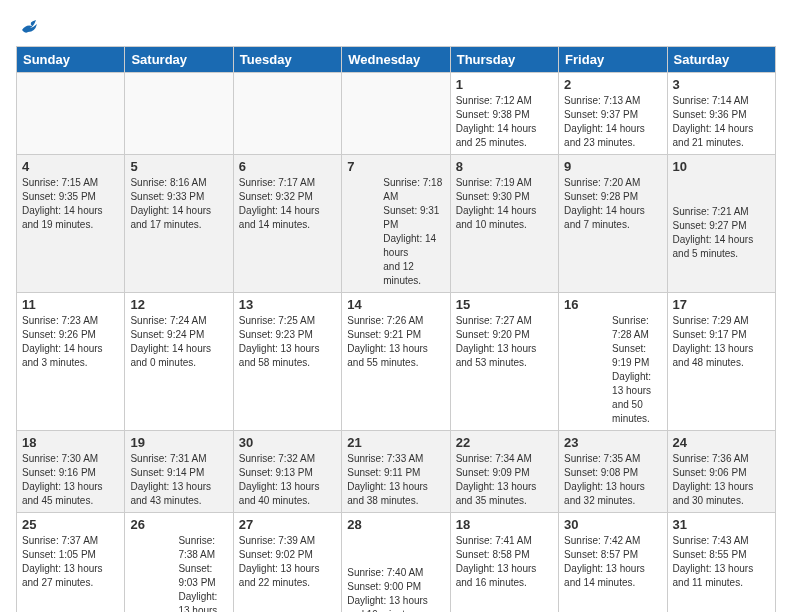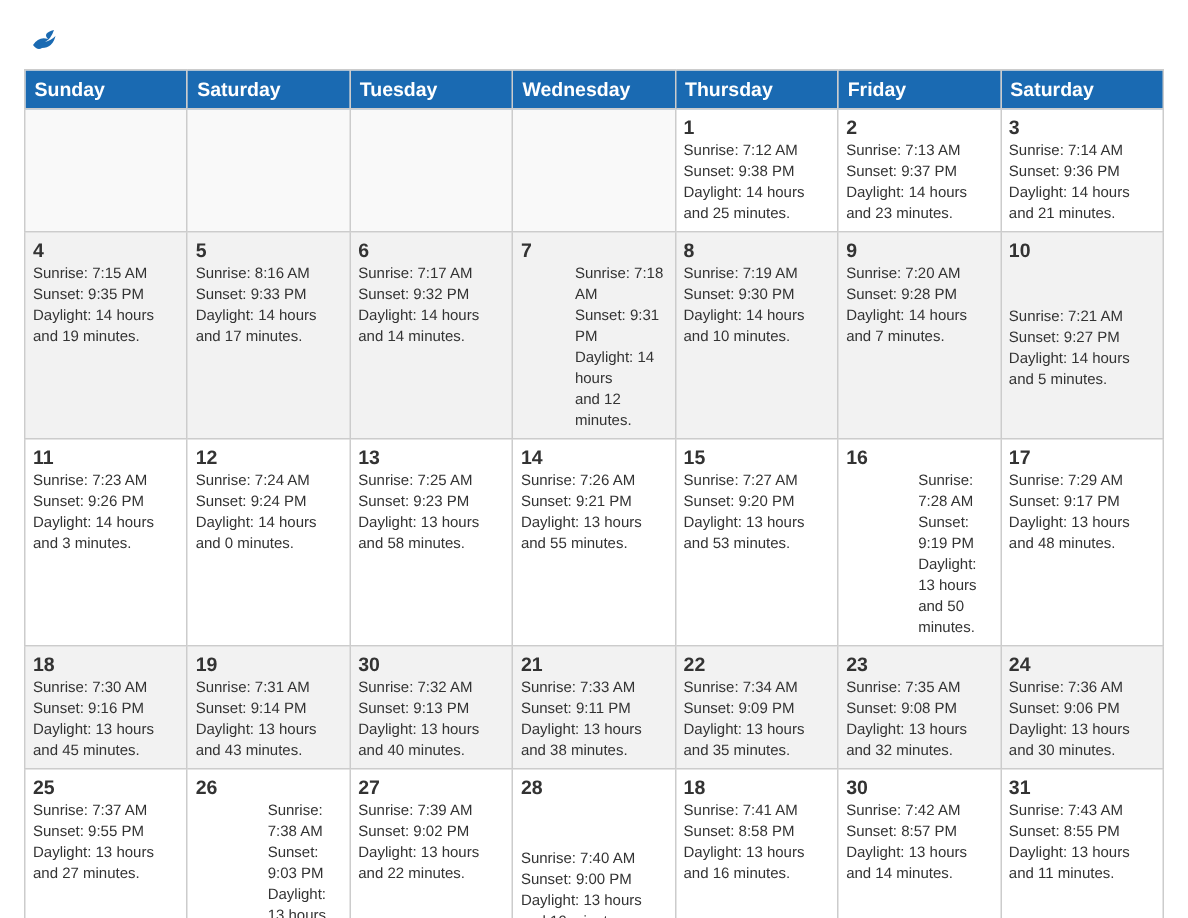--- a/index.html
+++ b/index.html
@@ -306,21 +306,21 @@
           <div class="day-info" style="white-space: pre-line;">Sunrise: 7:36 AM
 Sunset: 9:06 PM
 Daylight: 13 hours
 and 30 minutes.</div>
         </td>
       </tr>
       <tr>
         <td>
           <span class="day-num">25</span>
           <div class="day-info" style="white-space: pre-line;">Sunrise: 7:37 AM
-Sunset: 9:55 PM
+Sunset: 1:05 PM
 Daylight: 13 hours
 and 27 minutes.</div>
         </td>
         <td>
           <span class="day-num">26</span>
           <div class="day-info" style="white-space: pre-line; margin-left: 48px;">Sunrise: 7:38 AM
 Sunset: 9:03 PM
 Daylight: 13 hours
 and 24 minutes.</div>
         </td>

